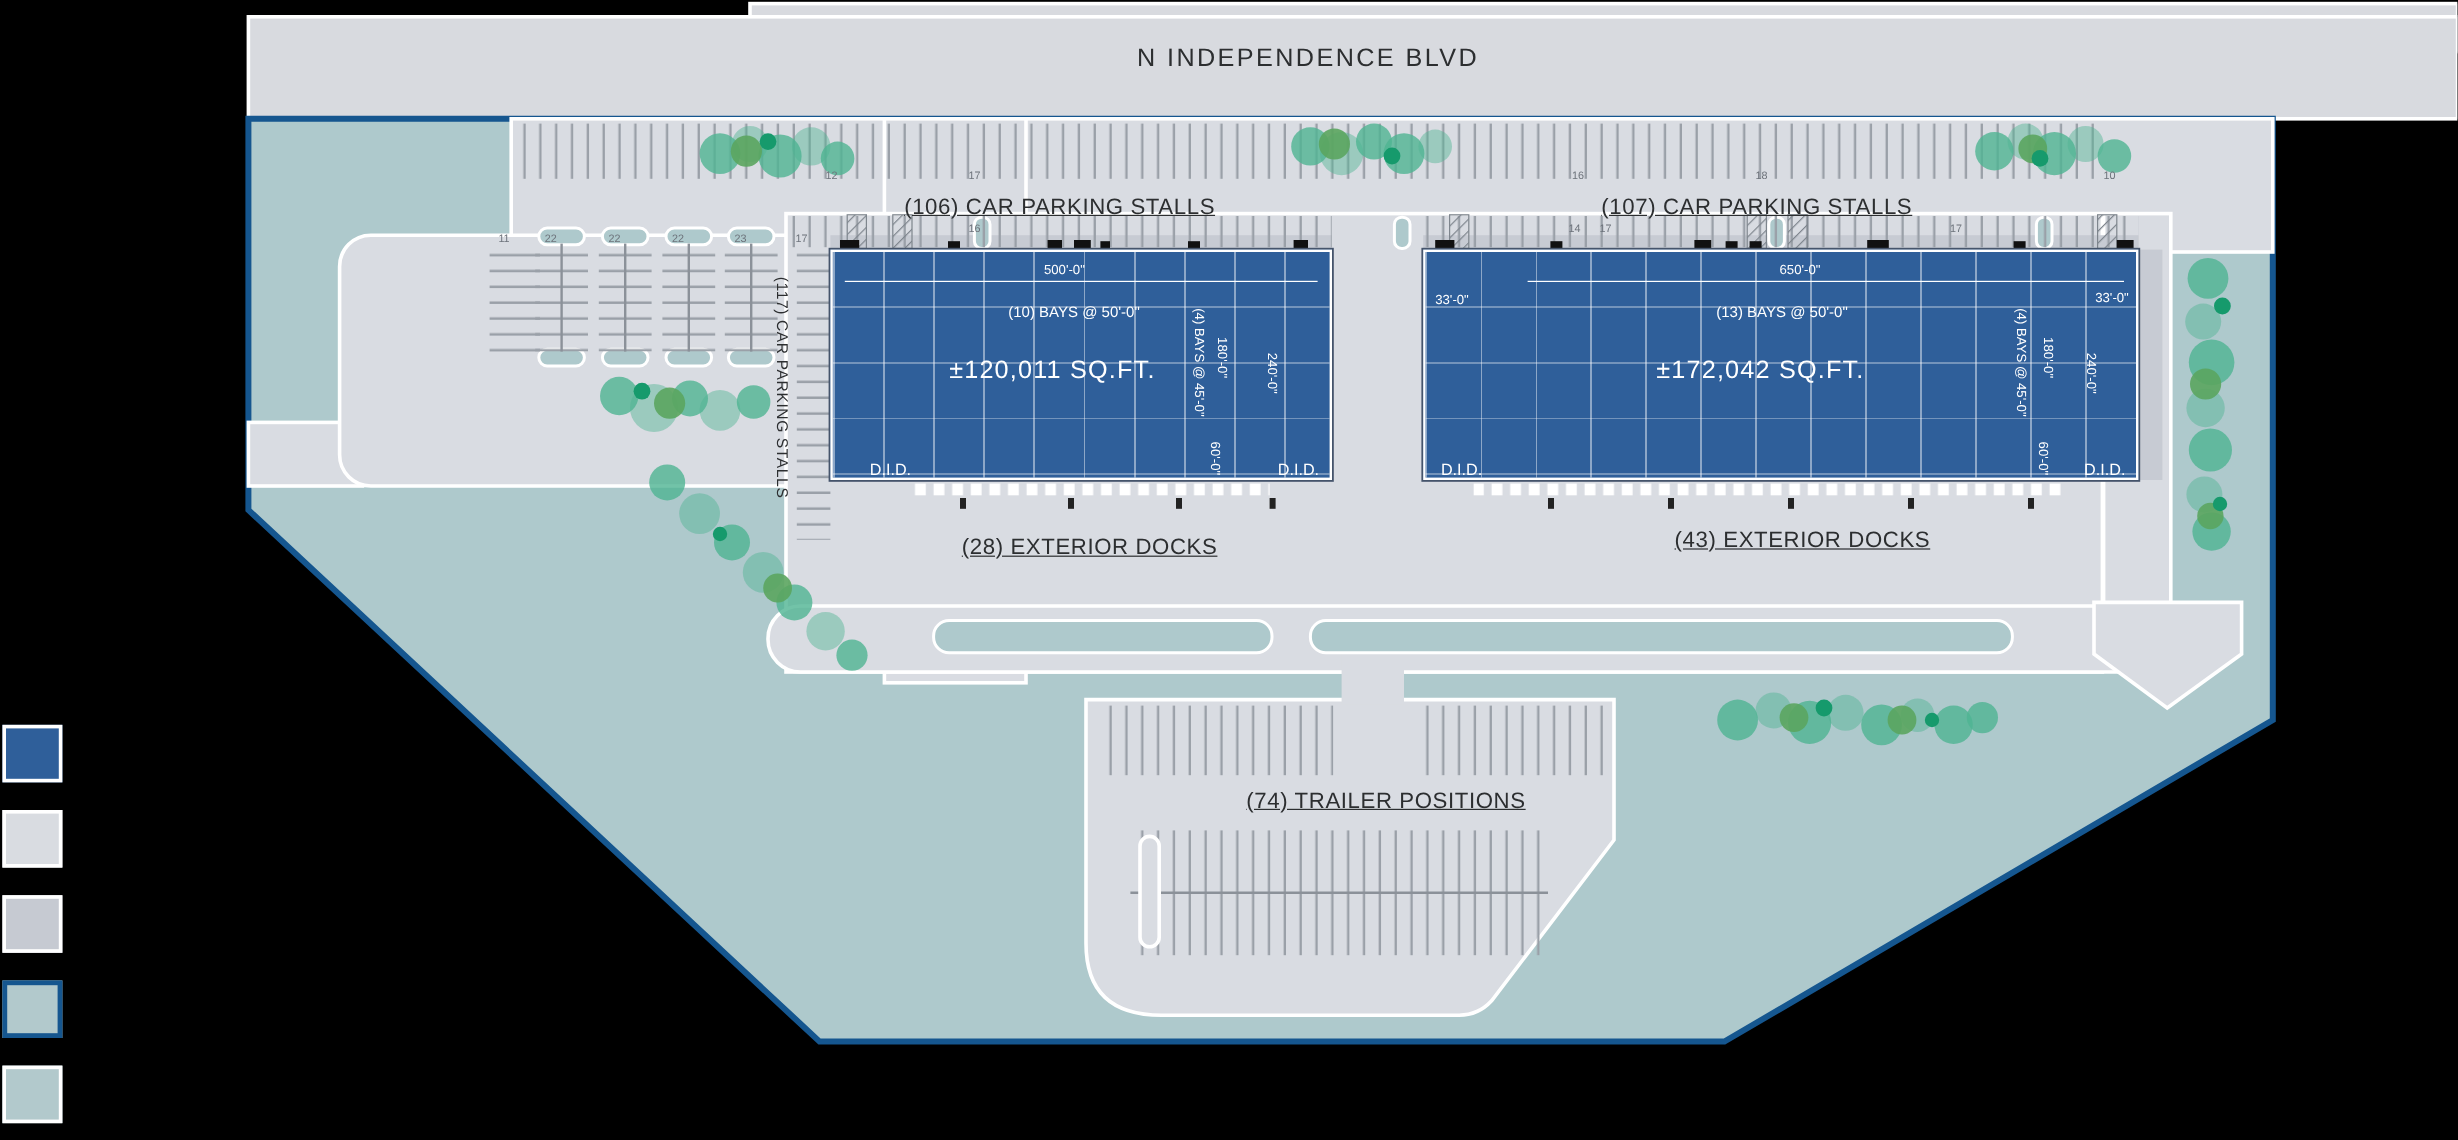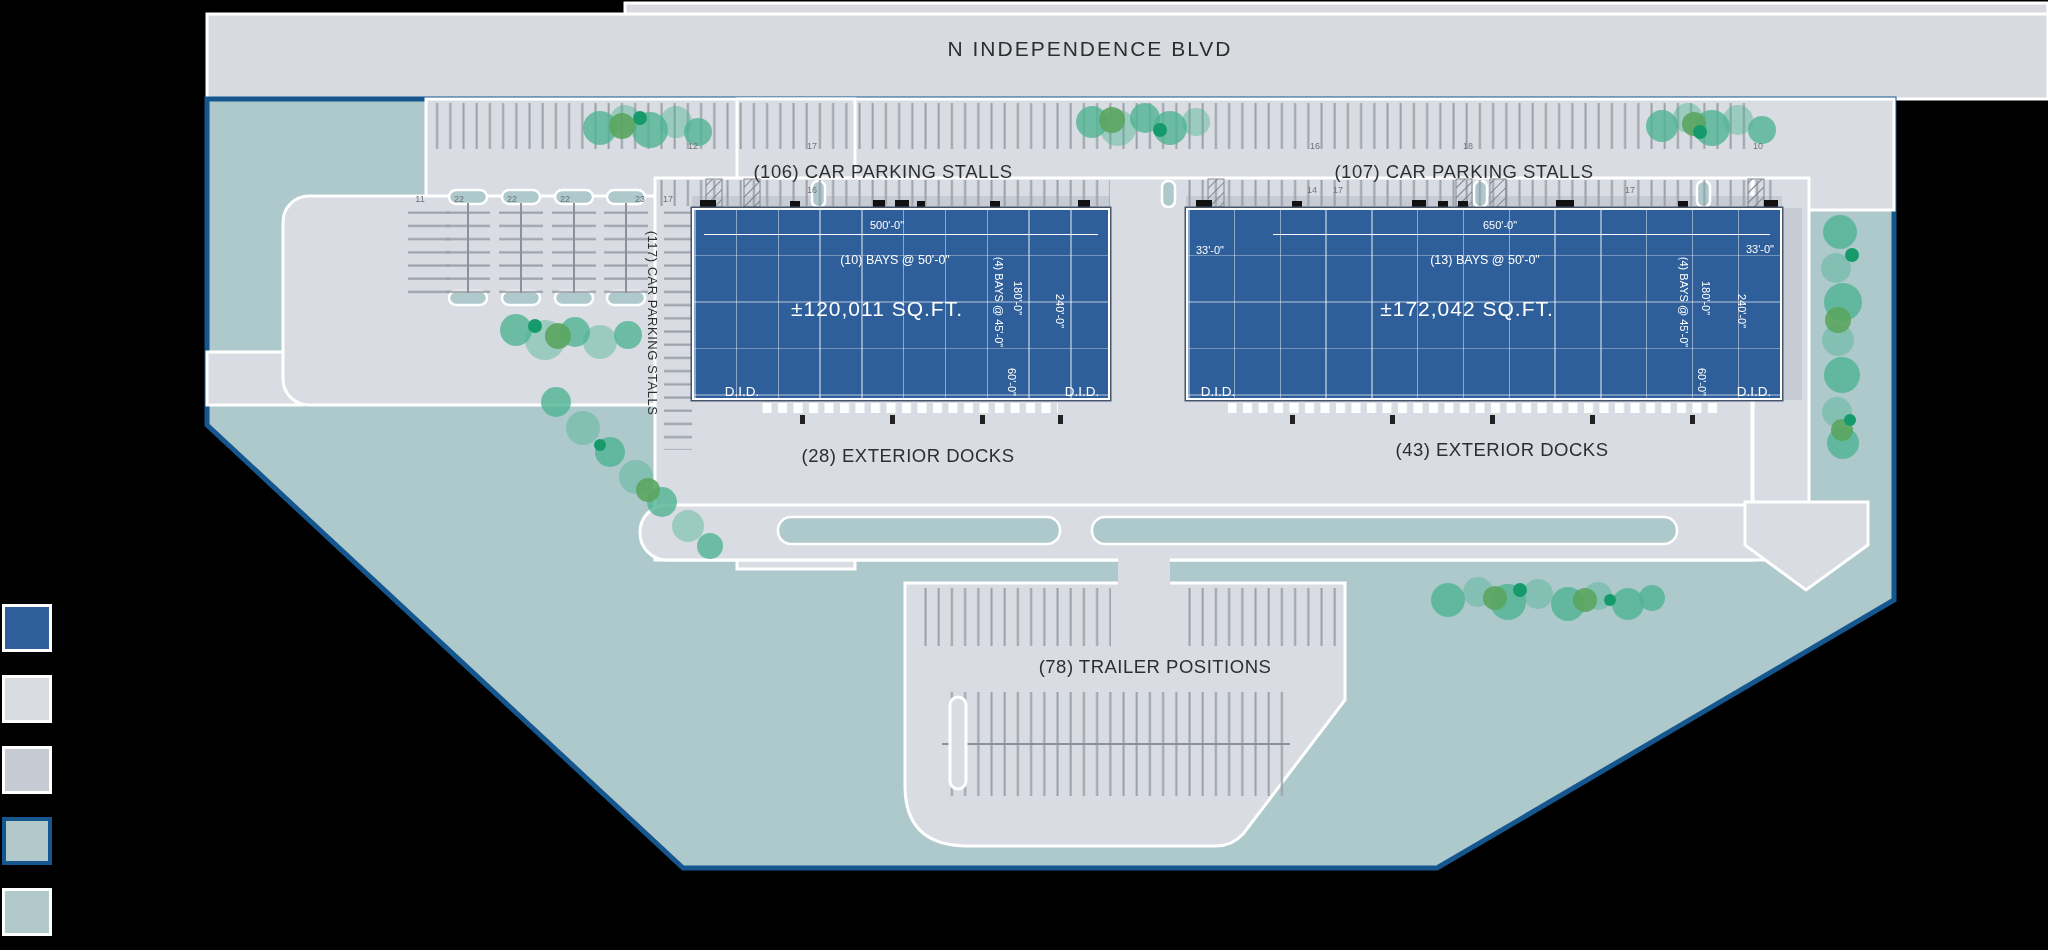--- a/index.html
+++ b/index.html
@@ -38,21 +38,21 @@
   .dim-sm{font-size:11px;}
   .dim-md{font-size:12.5px;}
   .sqft{font-size:21px;letter-spacing:1px;}
   .did{font-size:13.5px;text-align:center;}
   .vert{writing-mode:vertical-rl;transform:translate(-50%,-50%);}
 
   
   .maplabel{position:absolute;transform:translate(-50%,-50%);white-space:nowrap;
             color:var(--label_text);}
   .lbl-road{font-size:21px;letter-spacing:2px;}
-  .lbl-area{font-size:18.5px;letter-spacing:.5px;}
+  .lbl-area{font-size:18.5px;letter-spacing:.5px;text-decoration:underline;}
   .lbl-vert{writing-mode:vertical-rl;font-size:13px;letter-spacing:.5px;}
   .rownum{position:absolute;transform:translate(-50%,-50%);font-size:9px;color:#6d737b;}
 
   
   #legend{position:absolute;left:2px;top:604px;display:flex;flex-direction:column;gap:23px;}
   .swatch{width:50px;height:48px;border:3px solid #fff;box-sizing:border-box;}
   .swatch.thick{border-width:4px;}
 </style>
 </head>
 <body>
@@ -283,36 +283,36 @@
     <span class="blabel did" style="left:30px;top:181px;">D.I.D.</span>
     <span class="blabel did" style="left:566px;top:181px;">D.I.D.</span>
   </div>
 
   <div class="maplabel lbl-road" style="left:1090px;top:49px;">N INDEPENDENCE BLVD</div>
   <div class="maplabel lbl-area" style="left:883px;top:172px;">(106) CAR PARKING STALLS</div>
   <div class="maplabel lbl-area" style="left:1464px;top:172px;">(107) CAR PARKING STALLS</div>
   <div class="maplabel lbl-vert" style="left:652px;top:323px;">(117) CAR PARKING STALLS</div>
   <div class="maplabel lbl-area" style="left:908px;top:456px;">(28) EXTERIOR DOCKS</div>
   <div class="maplabel lbl-area" style="left:1502px;top:450px;">(43) EXTERIOR DOCKS</div>
-  <div class="maplabel lbl-area" style="left:1155px;top:667px;">(78) TRAILER POSITIONS</div>
+  <div class="maplabel lbl-area" style="left:1155px;top:667px;">(74) TRAILER POSITIONS</div>
 
   <span class="rownum" style="left:693px;top:146px;">12</span>
   <span class="rownum" style="left:812px;top:146px;">17</span>
   <span class="rownum" style="left:1315px;top:146px;">16</span>
   <span class="rownum" style="left:1468px;top:146px;">18</span>
   <span class="rownum" style="left:1758px;top:146px;">10</span>
   <span class="rownum" style="left:812px;top:190px;">16</span>
   <span class="rownum" style="left:1312px;top:190px;">14</span>
   <span class="rownum" style="left:1338px;top:190px;">17</span>
   <span class="rownum" style="left:1630px;top:190px;">17</span>
   <span class="rownum" style="left:420px;top:199px;">11</span>
   <span class="rownum" style="left:459px;top:199px;">22</span>
   <span class="rownum" style="left:512px;top:199px;">22</span>
   <span class="rownum" style="left:565px;top:199px;">22</span>
-  <span class="rownum" style="left:640px;top:199px;">23</span>
+  <span class="rownum" style="left:617px;top:199px;">23</span>
   <span class="rownum" style="left:668px;top:199px;">17</span>
 
   <div id="legend">
     <div class="swatch" style="background-color: rgb(47, 95, 154); border-color: rgb(255, 255, 255);"></div>
     <div class="swatch" style="background-color: rgb(217, 220, 225); border-color: rgb(255, 255, 255);"></div>
     <div class="swatch" style="background-color: rgb(198, 202, 210); border-color: rgb(255, 255, 255);"></div>
     <div class="swatch thick" style="background-color: rgb(178, 201, 204); border-color: rgb(21, 86, 143);"></div>
     <div class="swatch" style="background-color: rgb(178, 201, 204); border-color: rgb(255, 255, 255);"></div>
   </div>
 

